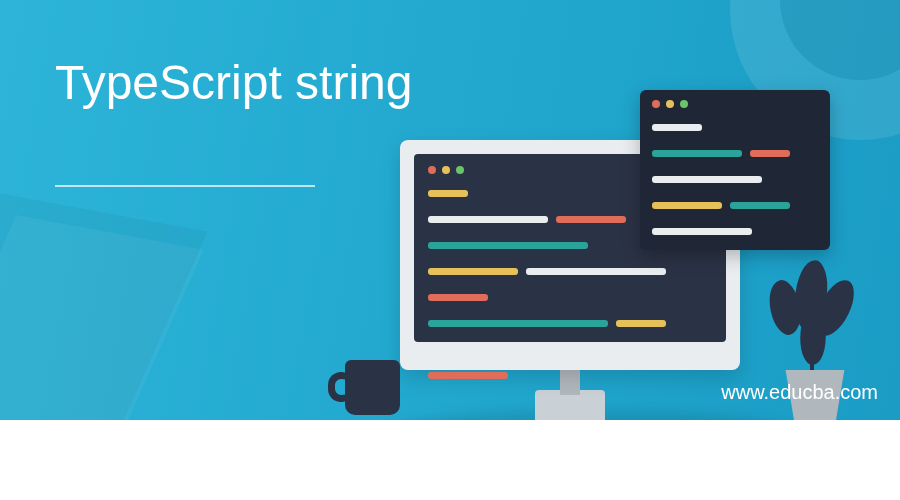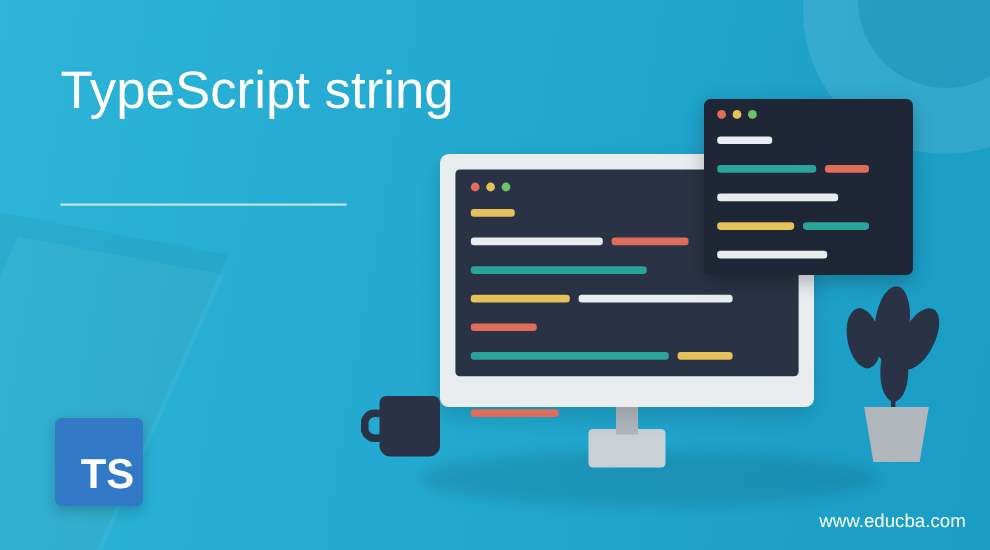--- a/index.html
+++ b/index.html
@@ -4,21 +4,21 @@
 <style>
   * { margin: 0; padding: 0; box-sizing: border-box; }
   body {
     width: 900px;
     height: 500px;
     overflow: hidden;
     font-family: -apple-system, BlinkMacSystemFont, "Segoe UI", Arial, sans-serif;
   }
   .stage {
     width: 900px;
-    height: 500px;
+    height: 420px;
     background: linear-gradient(100deg, #2db4d8 0%, #22a8cf 50%, #1a9cc5 100%);
     position: relative;
     overflow: hidden;
   }
   
   .tri-left {
     position: absolute;
     left: -60px; top: 230px;
     width: 200px; height: 320px;
     background: rgba(255,255,255,0.05);
@@ -156,21 +156,21 @@
     padding: 6px 8px;
     color:#fff; font-weight:700; font-size:38px;
     font-family: Arial, sans-serif;
     box-shadow: 0 4px 12px rgba(0,0,0,0.2);
   }
   
   .url {
     position: absolute;
     right: 22px; bottom: 16px;
     color: #ffffff;
-    font-size: 17px;
+    font-size: 20px;
     font-weight: 400;
   }
 </style>
 </head>
 <body>
 
 <div class="stage">
   <div class="tri-left2"></div>
   <div class="tri-left"></div>
   <div class="circ-tr1"></div>
@@ -254,18 +254,15 @@
   <div class="mug-handle"></div>
   <div class="mug"></div>
 
   <div class="stem"></div>
   <div class="leaf leaf1"></div>
   <div class="leaf leaf2"></div>
   <div class="leaf leaf3"></div>
   <div class="leaf leaf4"></div>
   <div class="pot"></div>
 
-  <div class="ts-badge">
-    <span>TS</span>
-  </div>
 
   <div class="url">www.educba.com</div>
 </div>
 
 </body></html>

